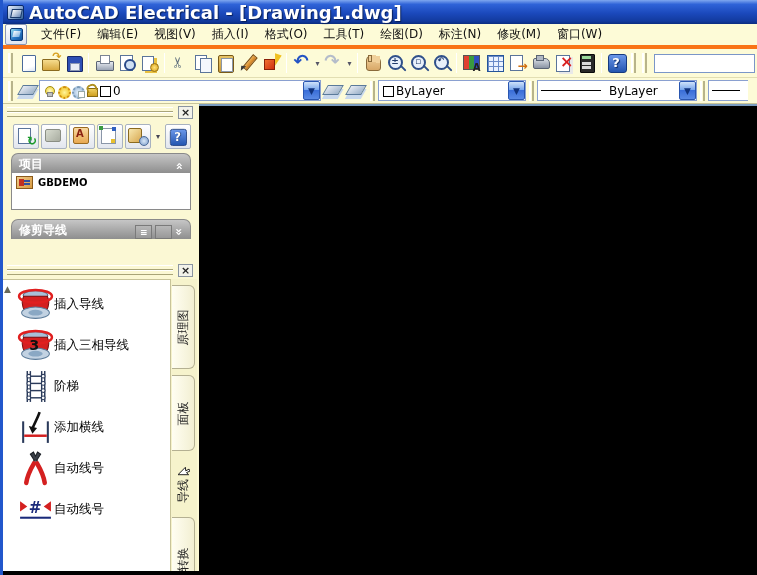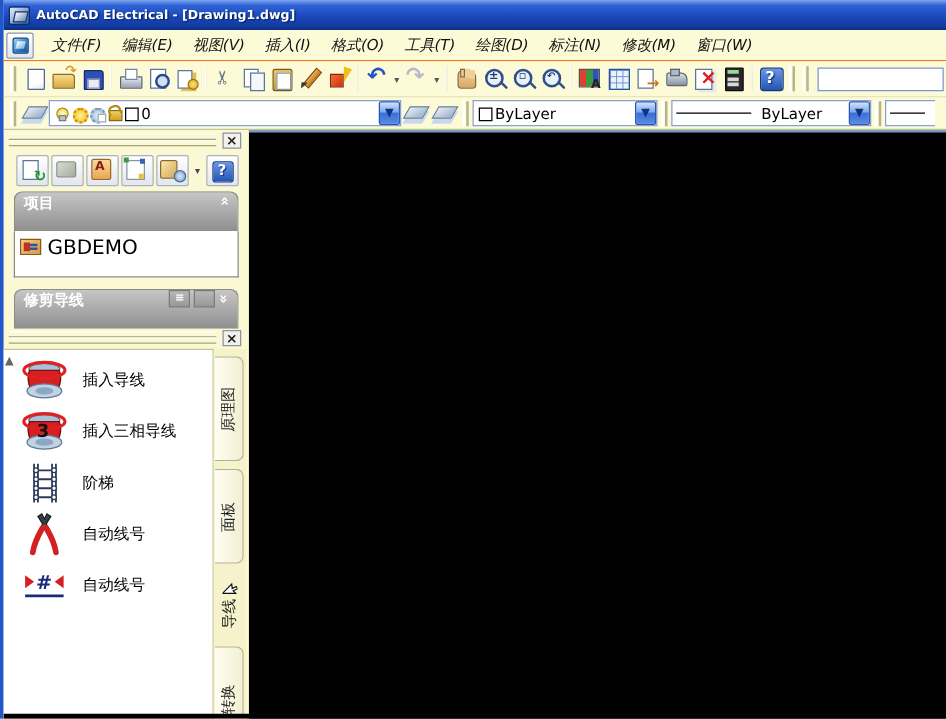--- a/index.html
+++ b/index.html
@@ -8,24 +8,24 @@
 
   .win { position:relative; width:757px; height:575px; background:#fdfbd7; border-left:3px solid #2257cc; }
 
   
   .titlebar { height:24px; display:flex; align-items:center; gap:5px; padding-left:4px;
     background:linear-gradient(180deg,#7fa7ef 0%,#2f63d8 18%,#1b49bc 55%,#123a9e 88%,#0a2c80 100%); }
   .app-logo { width:17px; height:15px; border:1px solid #0a2a6a; border-radius:2px;
     background:linear-gradient(135deg,#e8eef8 0%,#9ab4d8 45%,#35649a 100%); position:relative; }
   .app-logo::after { content:""; position:absolute; left:3px; top:3px; width:9px; height:7px;
     border:1px solid #1a3a6a; background:linear-gradient(135deg,#fff,#6a8ab8); transform:skewX(-12deg); }
-  .title-text { color:#fff; font-weight:bold; font-size:10px; text-shadow:1px 1px 1px #08205a; white-space:nowrap; }
-
-  
-  .menubar { height:25px; display:flex; align-items:center; background:#fdfbd7; border-bottom:1px solid #f97316; padding-left:2px;font-style:italic; }
+  .title-text { color:#fff; font-weight:bold; font-size:18px; text-shadow:1px 1px 1px #08205a; white-space:nowrap; }
+
+  
+  .menubar { height:25px; display:flex; align-items:center; background:#fdfbd7; border-bottom:4px solid #f97316; padding-left:2px; }
   .doc-btn { width:22px; height:21px; margin-right:6px; border:1px solid #8a96b4; border-radius:2px;
     background:linear-gradient(180deg,#fff,#dfe5f2); display:flex; align-items:center; justify-content:center; }
   .doc-btn i { width:13px; height:13px; display:block; border-radius:2px;
     background:linear-gradient(135deg,#9ae0f0 0%,#2a7ac8 55%,#13549a 100%); border:1px solid #0c3a78; position:relative;}
   .doc-btn i::after{ content:""; position:absolute; left:2px; top:2px; width:7px; height:6px;
     background:linear-gradient(135deg,#fff,#7ab0e0); transform:skewX(-14deg); }
   .menu-item { padding:3px 8px; color:#111; white-space:nowrap; cursor:default; }
 
   
   .toolbar1 { height:29px; display:flex; align-items:center; background:#fdfbd7; border-bottom:1px solid #e2deb2; padding-left:2px; }
@@ -150,41 +150,41 @@
   .p-draw::before { content:""; position:absolute; left:3px; top:3px; width:13px; height:14px; background:#fff; border:1px solid #8a96a8; }
   .p-draw::after { content:""; position:absolute; left:1px; top:1px; width:4px; height:4px; background:#3a9a40;
     box-shadow:13px 1px 0 #3060c0, 12px 13px 0 #e8c030; }
   .p-plot::before { content:""; position:absolute; left:2px; top:3px; width:12px; height:13px;
     background:linear-gradient(135deg,#f8e8b0,#d8a850); border:1px solid #8a6a20; border-radius:2px; }
   .p-plot::after { content:""; position:absolute; right:1px; bottom:2px; width:8px; height:8px; border-radius:50%;
     background:radial-gradient(#d8e8f8,#7a9ac8); border:1px solid #4a6a98; }
   .p-caret { width:10px; height:25px; display:flex; align-items:center; justify-content:center; color:#445; font-size:8px; }
   .p-caret::before { content:"▾"; }
 
-  .sec-header { height:32px; margin:0 8px; border-radius:7px 7px 0 0; display:flex; align-items:flex-start; padding:0 7px;
+  .sec-header { height:20px; margin:0 8px; border-radius:7px 7px 0 0; display:flex; align-items:flex-end; padding:0 7px;
     background:linear-gradient(180deg,#c6c6c6,#8e8e8e); color:#fff; font-weight:bold; font-size:12px;
     border:1px solid #8a8a8a; border-bottom:none; }
   .sec-header .spacer { flex:1; }
   .chev { color:#fff; font-weight:bold; font-size:12px; display:inline-block; }
   .chev-up { transform:rotate(-90deg); } .chev-down { transform:rotate(90deg); }
   .d-btn { width:17px; height:14px; background:linear-gradient(180deg,#b8b8b8,#989898); border:1px solid #7a7a7a; margin-right:3px;
     display:flex; align-items:center; justify-content:center; color:#fff; font-size:9px; }
   .proj-list { margin:0 8px; height:37px; background:#fff; border:1px solid #8a8a8a; border-top:none; padding:3px 4px; }
-  .proj-item { display:flex; align-items:center; gap:5px; font-weight:normal; color:#000; font-size:16px; }
+  .proj-item { display:flex; align-items:center; gap:5px; font-weight:bold; color:#000; font-size:10px; }
   .gbdemo-ico { width:17px; height:13px; background:linear-gradient(135deg,#f0cc8a,#d89a40); border:1px solid #8a5a1a; position:relative; }
   .gbdemo-ico::before { content:""; position:absolute; left:2px; top:2px; width:5px; height:7px; background:#c03020; }
   .gbdemo-ico::after { content:""; position:absolute; right:2px; top:3px; width:6px; height:2px; background:#3050a0; box-shadow:0 3px 0 #3050a0; }
   .details-gap { height:9px; }
 
   
   .tool-palette { position:absolute; left:0; right:0; top:158px; bottom:0; display:flex; flex-direction:column; }
   .tp-body { flex:1; display:flex; min-height:0; }
   .tp-items { width:168px; background:#fff; border:1px solid #c8c49a; border-left:none; padding:4px 0 0 2px; position:relative; overflow:hidden; }
   .scroll-up { position:absolute; left:1px; top:4px; color:#6a6a5a; font-size:9px; }
-  .tp-item { display:flex; align-items:center; gap:12px; height:41px; padding-left:12px; cursor:default; }
+  .tp-item { display:flex; align-items:center; gap:0; height:41px; padding-left:12px; cursor:default; }
   .tp-item svg { width:37px; height:37px; flex:none; }
   .tp-label { color:#000; font-size:12.5px; white-space:nowrap; }
   .tp-tabs { width:26px; position:relative; background:#f6f3cc; }
   .vtab { position:absolute; left:1px; width:23px; border:1px solid #b4b092; border-left:none; border-radius:0 6px 6px 0;
     background:linear-gradient(90deg,#fffef2,#f2efd2); display:flex; align-items:center; justify-content:center; }
   .vtab-label { transform:rotate(-90deg); white-space:nowrap; color:#222; font-size:12px; display:flex; align-items:center; gap:3px; }
   .vtab.active { border:none; background:transparent; }
 
   input { outline:none; }
 </style>
@@ -429,20 +429,30 @@
                     <circle cx="25.5" cy="15" r="1.8"></circle>
                   <circle cx="11.5" cy="22" r="1.8"></circle>
                     <circle cx="25.5" cy="22" r="1.8"></circle>
                   <circle cx="11.5" cy="29" r="1.8"></circle>
                     <circle cx="25.5" cy="29" r="1.8"></circle>
                 </g>
               </svg>
               <span class="tp-label">阶梯</span>
             </div>
 
+            <div class="tp-item">
+              <svg viewBox="0 0 36 36">
+                <line x1="6" y1="12" x2="6" y2="33" stroke="#2a3a5a" stroke-width="2"></line>
+                <line x1="30" y1="12" x2="30" y2="33" stroke="#2a3a5a" stroke-width="2"></line>
+                <line x1="7" y1="26" x2="29" y2="26" stroke="#d42020" stroke-width="2.4"></line>
+                <path d="M22 3 C20 9 17 14 15 19" stroke="#111" stroke-width="2.6" fill="none"></path>
+                <polygon points="15,24 11.5,16.5 19.5,18.5" fill="#111"></polygon>
+              </svg>
+              <span class="tp-label">添加横线</span>
+            </div>
 
             <div class="tp-item">
               <svg viewBox="0 0 36 36">
                 <path d="M13 4 L18 12 L23 4 L20 2 L18 6 L16 2 Z" fill="#3a3f48" stroke="#1a1e24"></path>
                 <circle cx="18" cy="12" r="2.2" fill="#6a7078" stroke="#2a2e34"></circle>
                 <path d="M16.5 13 C13 19 10 25 9 32" stroke="#d42020" stroke-width="4.4" fill="none" stroke-linecap="round"></path>
                 <path d="M19.5 13 C23 19 26 25 27 32" stroke="#d42020" stroke-width="4.4" fill="none" stroke-linecap="round"></path>
               </svg>
               <span class="tp-label">自动线号</span>
             </div>

